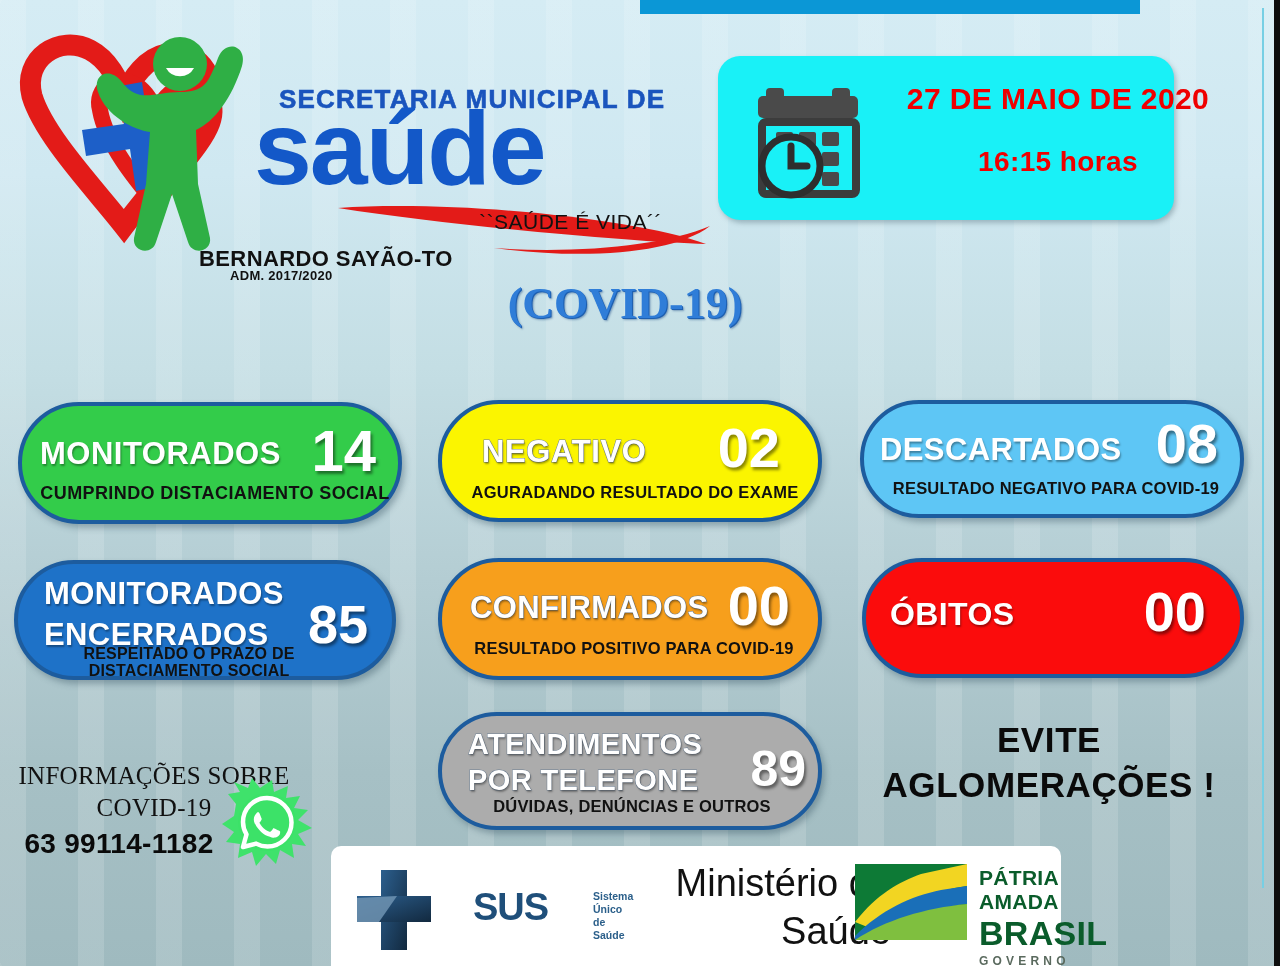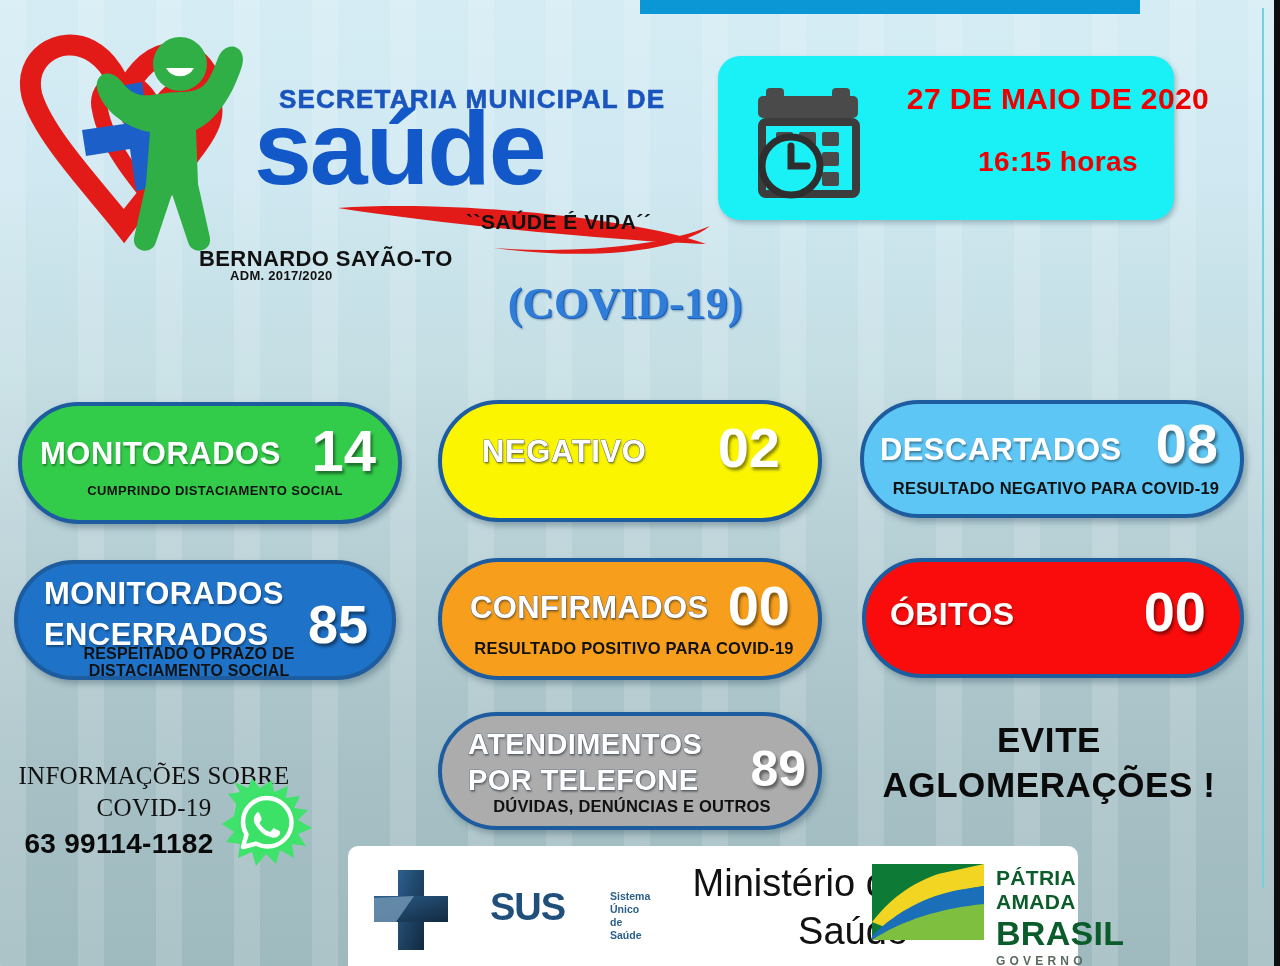--- a/index.html
+++ b/index.html
@@ -35,22 +35,22 @@
     font-family:"Liberation Sans", sans-serif;font-weight:bold;
     font-size:26px;letter-spacing:1.2px;color:#1a54bd;margin-top:8px;
     -webkit-text-stroke:0.6px #1a54bd;
   }
   .logo .saude{
     position:absolute;left:240px;top:78px;
     font-family:"Liberation Sans", sans-serif;font-weight:bold;
     font-size:104px;color:#1358c8;letter-spacing:-2px;line-height:1;
   }
   .logo .evida{
-    position:absolute;left:452px;top:192px;
-    font-family:"Liberation Sans", sans-serif;font-weight:bold;
+    position:absolute;left:465px;top:192px;
+    font-family:"Liberation Sans", sans-serif;font-weight:normal;
     font-size:21px;color:#111;letter-spacing:.5px;
   }
   .logo .bern{
     position:absolute;left:185px;top:228px;
     font-family:"Liberation Sans", sans-serif;font-weight:bold;
     font-size:22px;color:#111;letter-spacing:.4px;
   }
   .logo .adm{
     position:absolute;left:216px;top:250px;
     font-family:"Liberation Sans", sans-serif;font-weight:bold;
@@ -98,21 +98,21 @@
   }
   .lbl.outlined{ -webkit-text-stroke:1px #6d7f93; paint-order:stroke fill; }
   .sub{
     position:absolute;font-weight:bold;color:#111;line-height:1.05;
   }
 
   
   #c-monitorados{left:18px;top:402px;width:384px;height:122px;background:#33CC4A;}
   #c-monitorados .lbl{left:18px;top:32px;font-size:31px;letter-spacing:.5px;}
   #c-monitorados .big{right:22px;top:16px;font-size:58px;}
-  #c-monitorados .sub{left:14px;top:78px;width:358px;text-align:center;font-size:13px;letter-spacing:.4px;}
+  #c-monitorados .sub{left:14px;top:78px;width:358px;text-align:center;font-size:18px;letter-spacing:.4px;}
 
   
   #c-suspeitos{left:438px;top:400px;width:384px;height:122px;background:#FBF500;}
   #c-suspeitos .lbl{left:40px;top:32px;font-size:31px;letter-spacing:.6px;}
   #c-suspeitos .big{right:38px;top:16px;font-size:56px;}
   #c-suspeitos .sub{left:14px;top:80px;width:358px;text-align:center;font-size:16.5px;letter-spacing:.3px;}
 
   
   #c-descartados{left:860px;top:400px;width:384px;height:118px;background:#5ec6f5;}
   #c-descartados .lbl{left:16px;top:30px;font-size:31px;letter-spacing:.4px;}
@@ -162,21 +162,21 @@
     font-family:"Liberation Serif", serif;font-size:25px;color:#111;letter-spacing:.3px;
   }
   .infobox .phone{
     position:absolute;left:0;top:70px;width:230px;text-align:center;
     font-weight:bold;font-size:28px;color:#0a0a0a;letter-spacing:.3px;
   }
   .wa{position:absolute;left:222px;top:778px;width:100px;height:90px;}
 
   
   .footer{
-    position:absolute;left:348px;top:846px;width:730px;height:120px;
+    position:absolute;left:331px;top:846px;width:730px;height:120px;
     background:#ffffff;border-radius:10px 10px 0 0;
   }
   .sus{position:absolute;left:22px;top:22px;}
   .sus .stext{
     position:absolute;left:120px;top:18px;
     font-weight:bold;font-size:38px;color:#1f4f7a;letter-spacing:-1px;
   }
   .sus .sdesc{
     position:absolute;left:240px;top:22px;font-size:10.5px;line-height:1.25;
     font-weight:bold;color:#2b5f8a;
@@ -250,20 +250,21 @@
 
   <div class="card" id="c-monitorados">
     <div class="lbl">MONITORADOS</div>
     <div class="big">14</div>
     <div class="sub">CUMPRINDO DISTACIAMENTO SOCIAL</div>
   </div>
 
   <div class="card" id="c-suspeitos">
     <div class="lbl outlined">NEGATIVO</div>
     <div class="big">02</div>
+    <div class="sub">AGURADANDO RESULTADO DO EXAME</div>
   </div>
 
   <div class="card" id="c-descartados">
     <div class="lbl">DESCARTADOS</div>
     <div class="big">08</div>
     <div class="sub">RESULTADO NEGATIVO PARA COVID-19</div>
   </div>
 
   <div class="card" id="c-encerrados">
     <div class="lbl">

